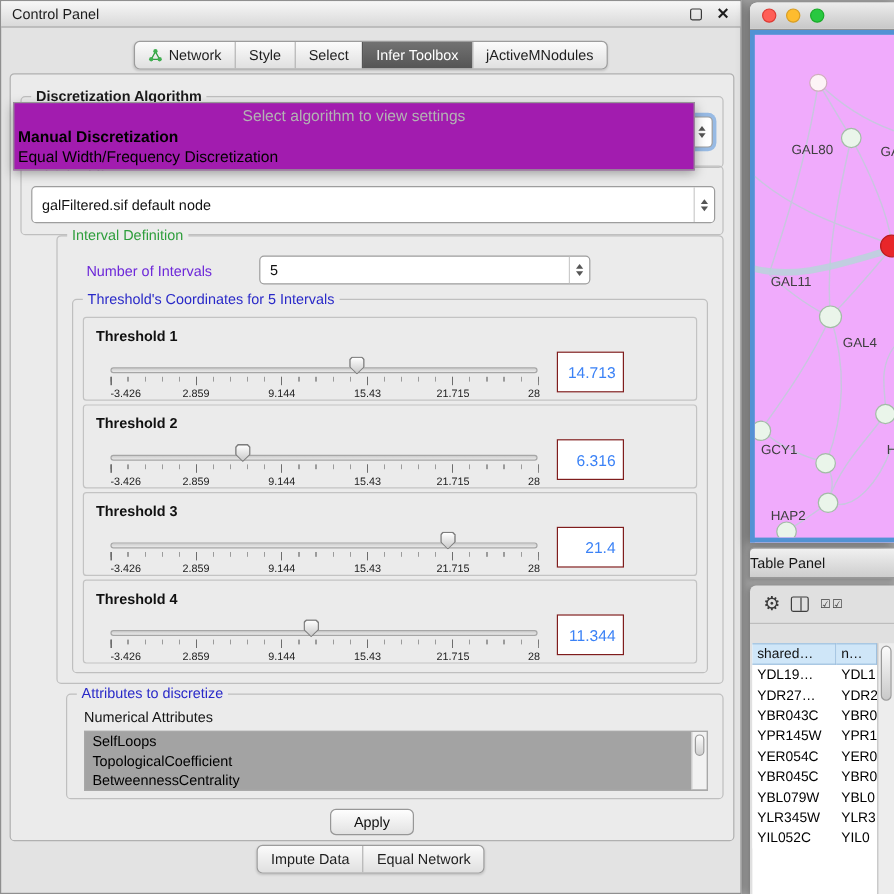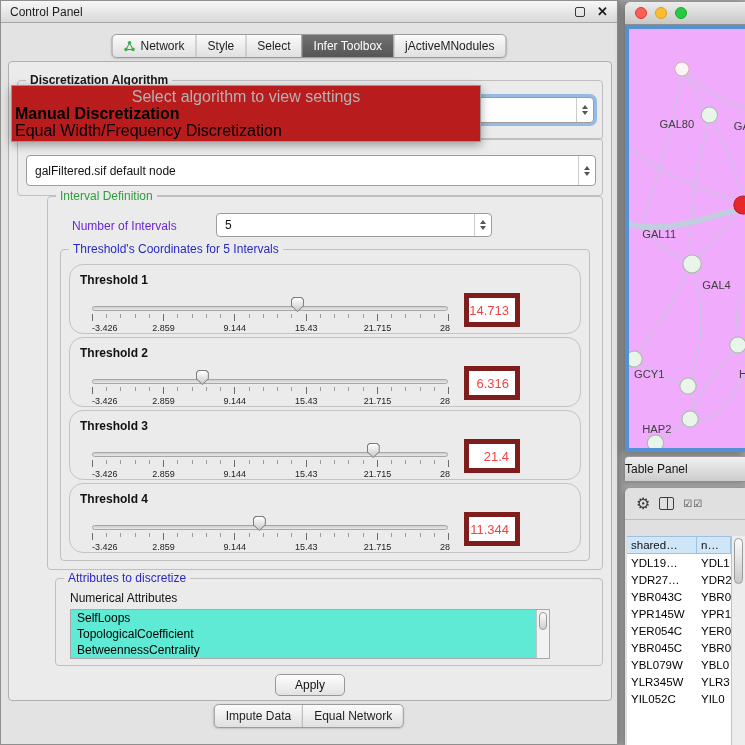--- a/index.html
+++ b/index.html
@@ -35,51 +35,51 @@
   .combo .flex{flex:1;overflow:hidden;white-space:nowrap}
   .stepper{width:17px;align-self:stretch;display:flex;flex-direction:column;align-items:center;justify-content:center;gap:2px;border-left:1px solid #cbcbcb}
   .arr-up{width:0;height:0;border-left:3.5px solid transparent;border-right:3.5px solid transparent;border-bottom:4.5px solid #555}
   .arr-down{width:0;height:0;border-left:3.5px solid transparent;border-right:3.5px solid transparent;border-top:4.5px solid #555}
   .focused{box-shadow:0 0 0 3px rgba(115,165,225,.7)}
 
   .algo-group{left:8px;top:18px;width:586px;height:60px}
   .algo-combo{left:10px;top:16px;width:566px;height:26px}
 
   
-  .algo-popup{position:absolute;left:10px;top:84px;width:470px;background:#b91c1c;border:1px solid #979797;box-shadow:0 3px 9px rgba(0,0,0,.35);z-index:60;font-size:16px;padding:2px 0}
+  .algo-popup{position:absolute;left:10px;top:84px;width:568px;background:#a21caf;border:1px solid #979797;box-shadow:0 3px 9px rgba(0,0,0,.35);z-index:60;font-size:13px;padding:2px 0}
   .algo-popup .ph{height:17px;line-height:17px;text-align:center;color:#b3b3b3}
   .algo-popup .opt{height:17px;line-height:17px;padding-left:3px;color:#000;cursor:pointer}
   .algo-popup .opt.bold{font-weight:bold}
 
   .td-group{left:8px;top:76px;width:586px;height:58px}
   .td-combo{left:8px;top:16px;width:570px;height:31px}
 
   .interval-group{left:38px;top:134px;width:556px;height:374px}
   .noi-label{position:absolute;left:24px;top:22px;font-weight:normal;font-size:12px;color:#6d28d9}
   .noi-combo{left:168px;top:16px;width:276px;height:24px}
 
   .thresholds-group{left:12px;top:52px;width:530px;height:312px}
 
-  .threshold{position:absolute;left:8px;width:512px;height:70px;border:1px solid #c3c3c3;border-radius:14px}
+  .threshold{position:absolute;left:8px;width:512px;height:70px;border:1px solid #c3c3c3;border-radius:3px}
   .th-label{position:absolute;left:10px;top:8px;font-weight:bold;font-size:12px;color:#111}
   .th-slider{position:absolute;left:22px;top:32px;width:356px;height:36px}
   .th-track{position:absolute;left:0;top:9px;width:356px;height:5px;background:linear-gradient(#cdcdcd,#e9e9e9);border:1px solid #a6a6a6;border-radius:3px}
   .th-thumb{position:absolute;top:0;width:13px;height:15px;margin-left:-6.5px;cursor:pointer}
   .th-thumb .outer{position:absolute;inset:0;background:#7c7c7c;clip-path:polygon(18% 0,82% 0,100% 16%,100% 58%,50% 100%,0 58%,0 16%)}
   .th-thumb .inner{position:absolute;inset:1px;background:linear-gradient(#fff,#c9c9c9);clip-path:polygon(18% 0,82% 0,100% 16%,100% 58%,50% 100%,0 58%,0 16%)}
   .th-ticks{position:absolute;left:0;top:17px;width:357px;height:8px}
   .ticks-minor{position:absolute;left:0;top:0;width:357px;height:4px;background:repeating-linear-gradient(to right,#9b9b9b 0 1px,transparent 1px 14.24px)}
   .ticks-major{position:absolute;left:0;top:0;width:357px;height:7px;background:repeating-linear-gradient(to right,#6d6d6d 0 1px,transparent 1px 71.2px)}
   .th-scale{position:absolute;left:0;top:26px;width:357px;height:11px;font-size:9px;color:#222}
   .th-scale span{position:absolute;top:0;transform:translateX(-50%);white-space:nowrap}
-  .th-value{position:absolute;left:394px;top:28px;width:56px;height:34px;background:#fff;border:5px solid #7f1d1d;font-size:13px;color:#ef4444;display:flex;align-items:center;justify-content:flex-end;padding-right:6px}
+  .th-value{position:absolute;left:394px;top:28px;width:56px;height:34px;background:#fff;border:1px solid #7f1d1d;font-size:13px;color:#3b82f6;display:flex;align-items:center;justify-content:flex-end;padding-right:6px}
 
   .attr-group{left:46px;top:516px;width:548px;height:88px}
   .attr-list-label{position:absolute;left:14px;top:12px;font-weight:normal;font-size:12px;color:#141414}
-  .attr-list{position:absolute;left:14px;top:30px;width:480px;height:50px;background:#5eead4;border:1px solid #a8a8a8;overflow:hidden}
+  .attr-list{position:absolute;left:14px;top:30px;width:520px;height:50px;background:#a3a3a3;border:1px solid #a8a8a8;overflow:hidden}
   .attr-item{height:16px;line-height:16px;padding-left:6px;font-size:12px;color:#000;cursor:pointer}
   .vscroll{position:absolute;right:0;top:0;bottom:0;width:13px;background:#f2f2f2;border-left:1px solid #c5c5c5}
   .vscroll .thumb{position:absolute;left:2px;right:2px;top:2px;height:18px;background:linear-gradient(#fdfdfd,#cfcfcf);border:1px solid #9a9a9a;border-radius:4px}
 
   .apply-btn{position:absolute;left:50%;top:612px;transform:translateX(-50%);width:70px;height:22px;background:linear-gradient(#fefefe,#e2e2e2);border:1px solid #979797;border-radius:5px;font-size:12px;color:#111;font-family:"Liberation Sans",sans-serif;cursor:pointer}
 
   
   .network-window{position:absolute;left:625px;top:2px;width:120px;height:450px;background:#fff;border-radius:6px 0 0 0;box-shadow:-2px 2px 9px rgba(0,0,0,.35)}
   .nw-titlebar{position:absolute;top:0;left:0;right:0;height:23px;background:linear-gradient(#ededed,#c7c7c7);border-bottom:1px solid #8f8f8f;border-radius:6px 0 0 0;display:flex;align-items:center;gap:8px;padding-left:10px}
   .traffic{width:12px;height:12px;border-radius:50%;cursor:pointer}

